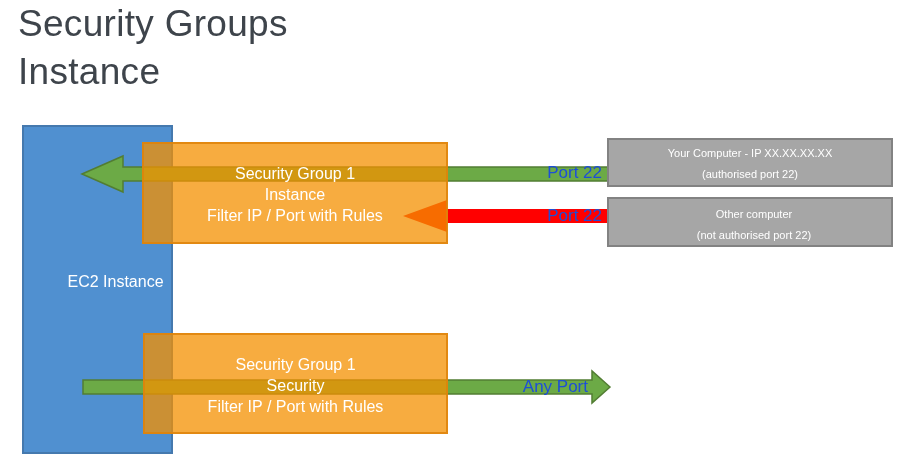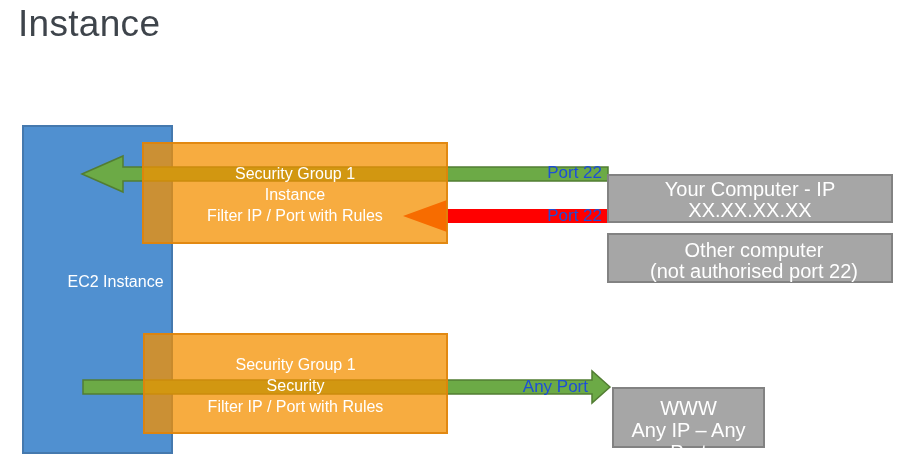--- a/index.html
+++ b/index.html
@@ -9,36 +9,37 @@
          color:#3e444b;font-weight:300;letter-spacing:.3px;}
   .box{position:absolute;box-sizing:border-box;display:flex;flex-direction:column;
        justify-content:flex-start;text-align:center;color:#ffffff;}
   .ec2{left:22px;top:125px;width:151px;height:329px;background:#5090d0;
        border:2px solid #4579ae;z-index:1;padding-top:145px;font-size:16px;line-height:20px;padding-left:36px;}
   .svg-layer{position:absolute;left:0;top:0;z-index:2;pointer-events:none;}
   .sg{background:rgba(244,144,0,0.75);border:2px solid rgba(222,130,10,0.85);
       z-index:3;font-size:16px;line-height:21px;}
   .sg-inbound{left:142px;top:142px;width:306px;height:102px;padding-top:19px;}
   .sg-outbound{left:143px;top:333px;width:305px;height:101px;padding-top:19px;}
-  .gray{background:#a6a6a6;border:2px solid #828282;z-index:2;font-size:20px;line-height:21px;margin-top:36px;}
+  .gray{background:#a6a6a6;border:2px solid #828282;z-index:2;font-size:11px;line-height:21px;}
   .gray-computer1{left:607px;top:138px;width:286px;height:49px;padding-top:3px;}
   .gray-computer2{left:607px;top:197px;width:286px;height:50px;padding-top:5px;padding-left:8px;}
   .gray-www{left:612px;top:351px;width:153px;height:61px;padding-top:8px;line-height:22px;}
   .arrow-label{position:absolute;z-index:4;color:#1d4ed8;font-size:17px;
                text-align:right;line-height:20px;}
   .lbl-in-ok{left:480px;top:163px;width:122px;}
   .lbl-in-block{left:480px;top:206px;width:122px;}
   .lbl-out{left:460px;top:377px;width:128px;}
 </style>
 </head>
 <body>
 
 <div class="canvas">
 
   <div class="title">
+    <div>Security Groups</div>
     <div>Instance</div>
   </div>
 
   <div class="box ec2">
     <div>EC2 Instance</div>
   </div>
 
   <svg class="svg-layer" width="898" height="462" viewBox="0 0 898 462">
     <polygon points="82,174 123,156 123,167 608,167 608,181 123,181 123,192" stroke="#527D33" stroke-width="1.5" fill="#6CAA46"></polygon>
     <polygon points="403,216 447,200 447,209 608,209 608,223 447,223 447,232" fill="#FF0000"></polygon>
@@ -52,29 +53,26 @@
   </div>
 
   <div class="box sg sg-outbound">
     <div>Security Group 1</div>
     <div>Security</div>
     <div>Filter IP / Port with Rules</div>
   </div>
 
   <div class="box gray gray-computer1">
     <div>Your Computer - IP XX.XX.XX.XX</div>
+    <div>(authorised port 22)</div>
   </div>
 
   <div class="box gray gray-computer2">
     <div>Other computer</div>
     <div>(not authorised port 22)</div>
   </div>
 
-  <div class="box gray gray-www">
-    <div>WWW</div>
-    <div>Any IP – Any Port</div>
-  </div>
 
   <div class="arrow-label lbl-in-ok">Port 22</div>
   <div class="arrow-label lbl-in-block">Port 22</div>
   <div class="arrow-label lbl-out">Any Port</div>
 
 </div>
 
 </body></html>

